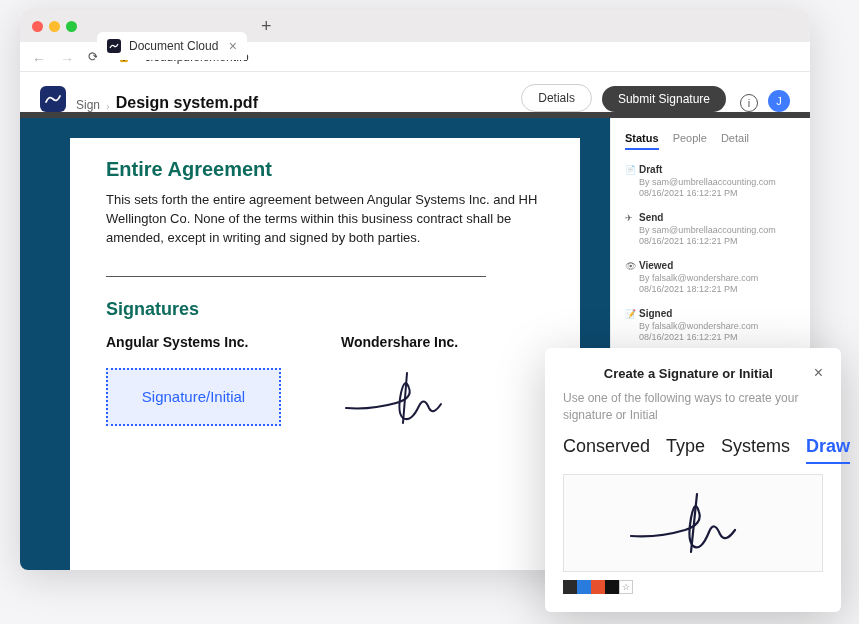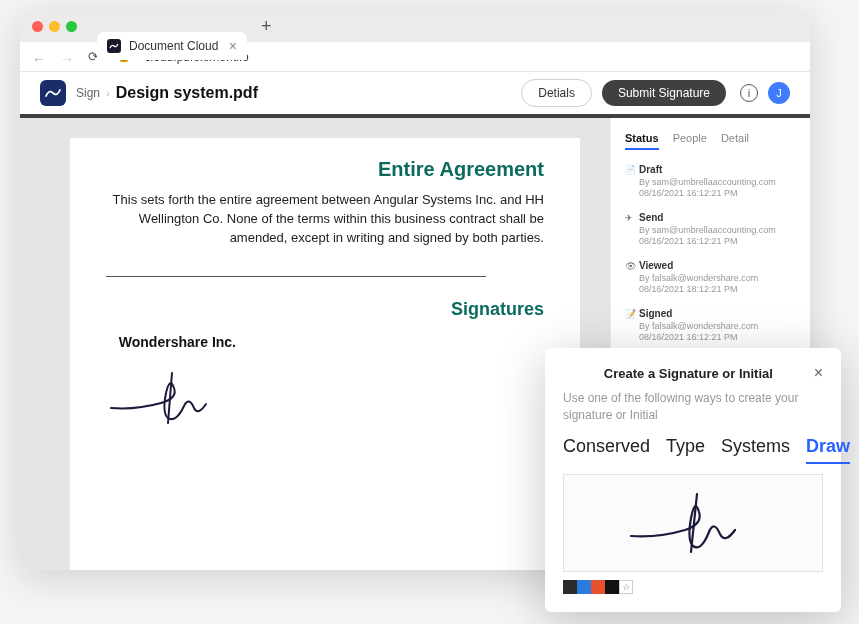--- a/index.html
+++ b/index.html
@@ -17,33 +17,33 @@
 .tab-close { margin-left: auto; color: #888; font-size: 14px; }
 .newtab { margin-left: 8px; color: #555; font-size: 18px; }
 
 .addrbar { height: 30px; background: #fff; display: flex; align-items: center; padding: 0 12px; gap: 14px; border-bottom: 1px solid #e6e6e6; }
 .nav-arrow { color: #aaa; font-size: 14px; }
 .nav-arrow.fwd { color: #ccc; }
 .reload { color: #555; font-size: 13px; }
 .lock { color: #555; font-size: 11px; margin-left: 4px; }
 .url { font-size: 12px; color: #333; }
 
-.toolbar { height: 46px; display: flex; align-items: center; padding: 0 20px; border-bottom: 4px solid #404040; }
+.toolbar { height: 46px; display: flex; align-items: flex-end; padding: 0 20px; border-bottom: 6px solid #404040; }
 .logo { width: 26px; height: 26px; background: #1b2c6b; border-radius: 6px; display: flex; align-items: center; justify-content: center; margin-right: 10px; }
 .bc-item { font-size: 12px; color: #666; }
 .bc-sep { margin: 0 6px; color: #bbb; font-size: 11px; }
 .bc-strong { font-size: 16px; color: #111; font-weight: 600; }
 .spacer { flex: 1; }
 .btn-outline { border: 1px solid #d0d0d0; background: #fff; border-radius: 16px; padding: 6px 16px; font-size: 12px; color: #333; margin-right: 10px; cursor: pointer; }
 .btn-primary { border: none; background: #404040; color: #fff; border-radius: 16px; padding: 6px 16px; font-size: 12px; cursor: pointer; margin-right: 14px; }
 .info-ic { width: 18px; height: 18px; border: 1.5px solid #555; border-radius: 50%; display: flex; align-items: center; justify-content: center; font-size: 11px; color: #555; margin-right: 10px; }
 .avatar { width: 22px; height: 22px; border-radius: 50%; background: #3f7cff; color: #fff; display: flex; align-items: center; justify-content: center; font-size: 11px; }
 
 .body { display: flex; height: calc(100% - 108px); }
-.doc-area { flex: 1; background: #e5e5e5; padding: 20px 0 0 50px; overflow: hidden; text-align: right; }
+.doc-area { flex: 1; background: #0c4a6e; padding: 20px 0 0 50px; overflow: hidden; }
 .page { background: #fff; width: 510px; height: 440px; padding: 20px 36px; }
 .h1 { color: #0d6b5e; font-size: 20px; font-weight: 700; margin-bottom: 10px; }
 .para { font-size: 13px; color: #222; line-height: 1.45; margin-bottom: 28px; }
 .hr { border: none; border-top: 1px solid #555; width: 380px; margin-bottom: 22px; }
 .h2 { color: #0d6b5e; font-size: 18px; font-weight: 700; margin-bottom: 14px; }
 .sig-row { display: flex; gap: 60px; }
 .sig-col { }
 .sig-name { font-size: 14px; font-weight: 700; color: #111; margin-bottom: 18px; }
 .sig-ph { width: 175px; height: 58px; border: 2px dotted #2962ff; background: #e9efff; display: flex; align-items: center; justify-content: center; color: #2962ff; font-size: 15px; }
 .sig-svg { width: 130px; height: 60px; }
@@ -118,20 +118,26 @@
 
   <div class="body">
     <div class="doc-area">
       <div class="page">
         <h2 class="h1">Entire Agreement</h2>
         <p class="para">This sets forth the entire agreement between Angular Systems Inc. and HH Wellington Co. None of the terms within this business contract shall be amended, except in writing and signed by both parties.</p>
         <hr class="hr">
         <h3 class="h2">Signatures</h3>
         <div class="sig-row">
           <div class="sig-col">
+            <div class="sig-name">Angular Systems Inc.</div>
+            <div class="sig-ph">
+              <span>Signature/Initial</span>
+            </div>
+          </div>
+          <div class="sig-col">
             <div class="sig-name">Wondershare Inc.</div>
             <svg class="sig-svg" viewBox="0 0 130 60">
               <path d="M5 40 Q30 42 55 35 Q72 30 68 20 Q64 8 60 25 Q56 45 62 50 Q70 55 78 38 Q83 28 88 40 Q92 48 100 36" stroke="#1a1a3a" fill="none" stroke-width="2" stroke-linecap="round"></path>
               <path d="M66 5 L62 55" stroke="#1a1a3a" fill="none" stroke-width="2" stroke-linecap="round"></path>
             </svg>
           </div>
         </div>
       </div>
     </div>
 

